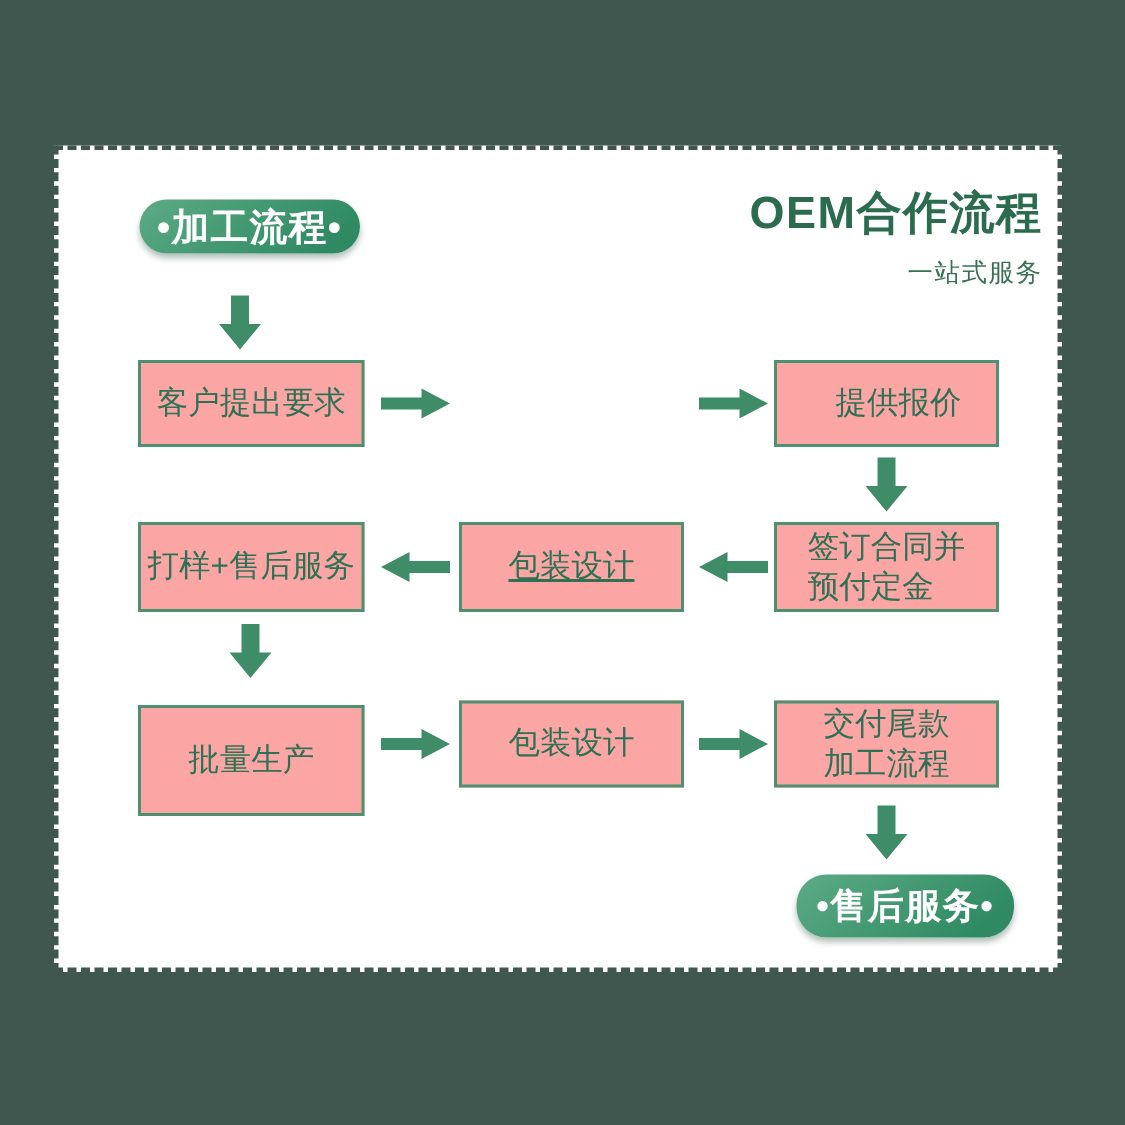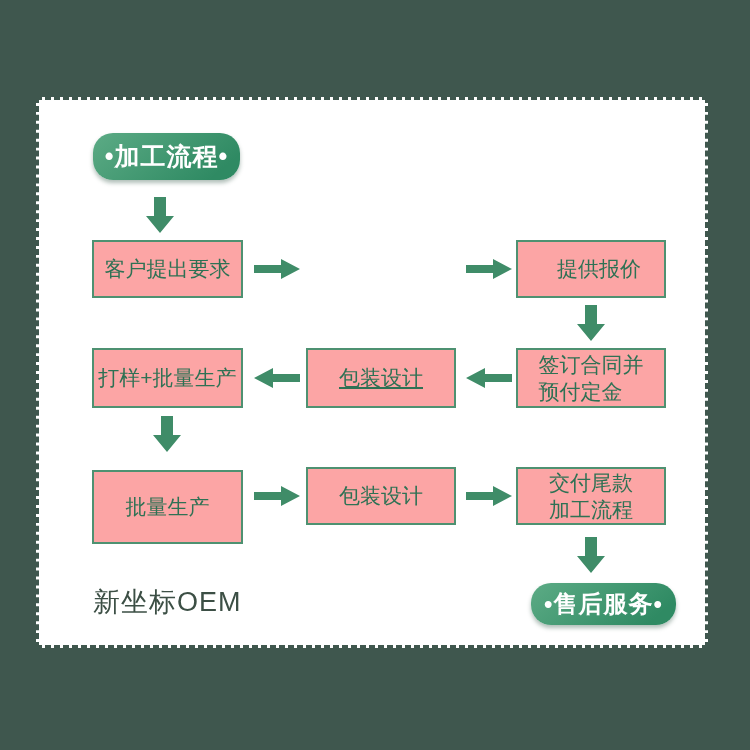--- a/index.html
+++ b/index.html
@@ -35,21 +35,21 @@
     color: #ffffff;
     font-weight: bold;
     border-radius: 20px;
     box-shadow: 0 3px 4px rgba(30, 70, 52, 0.35);
     letter-spacing: 1px;
   }
   .pill-top {
     left: 54px;
     top: 33px;
     width: 147px;
-    height: 47px;
+    height: 36px;
     font-size: 25px;
   }
   .pill-end {
     left: 492px;
     top: 483px;
     width: 145px;
     height: 42px;
     font-size: 24px;
   }
   .title-wrap {
@@ -99,39 +99,43 @@
     letter-spacing: 1px;
   }
 </style>
 </head>
 <body>
 
 <div class="stage">
   <div class="card">
 
     <div class="pill pill-top">•加工流程•</div>
+    <div class="title-wrap">
+      <div class="title">OEM合作流程</div>
+      <div class="subtitle">一站式服务</div>
+    </div>
 
     <svg class="varrow" style="left:107px; top:96px;" width="28" height="38" viewBox="0 0 28 36">
       <path d="M8 0 H20 V19 H28 L14 36 L0 19 H8 Z"></path>
     </svg>
 
     <div class="box" style="left:53px;  top:140px; width:151px; height:58px;">客户提出要求</div>
     <svg class="harrow" style="left:214px; top:159px;" width="48" height="20" viewBox="0 0 46 20">
       <path d="M0 6 H27 V0 L46 10 L27 20 V14 H0 Z"></path>
     </svg>
     <svg class="harrow" style="left:426px; top:159px;" width="48" height="20" viewBox="0 0 46 20">
       <path d="M0 6 H27 V0 L46 10 L27 20 V14 H0 Z"></path>
     </svg>
     <div class="box" style="left:477px; top:140px; width:150px; height:58px;padding-left:16px;">提供报价</div>
 
     <svg class="varrow" style="left:538px; top:204px;" width="28" height="38" viewBox="0 0 28 36">
       <path d="M8 0 H20 V19 H28 L14 36 L0 19 H8 Z"></path>
     </svg>
 
-    <div class="box" style="left:53px;  top:248px; width:151px; height:60px;">打样+批量生产</div>
+    <div class="box" style="left:53px;  top:248px; width:151px; height:60px;">打样+售后服务</div>
     <svg class="harrow" style="left:214px; top:268px;" width="48" height="20" viewBox="0 0 46 20">
       <path d="M46 6 H19 V0 L0 10 L19 20 V14 H46 Z"></path>
     </svg>
     <div class="box" style="left:267px; top:248px; width:150px; height:60px;text-decoration:underline;">包装设计</div>
     <svg class="harrow" style="left:426px; top:268px;" width="48" height="20" viewBox="0 0 46 20">
       <path d="M46 6 H19 V0 L0 10 L19 20 V14 H46 Z"></path>
     </svg>
     <div class="box" style="left:477px; top:248px; width:150px; height:60px;">签订合同并
 预付定金</div>
 
@@ -148,16 +152,15 @@
       <path d="M0 6 H27 V0 L46 10 L27 20 V14 H0 Z"></path>
     </svg>
     <div class="box" style="left:477px; top:367px; width:150px; height:58px;">交付尾款
 加工流程</div>
 
     <svg class="varrow" style="left:538px; top:436px;" width="28" height="38" viewBox="0 0 28 36">
       <path d="M8 0 H20 V19 H28 L14 36 L0 19 H8 Z"></path>
     </svg>
 
     <div class="pill pill-end">•售后服务•</div>
-    <div class="brand">新坐标OEM</div>
 
   </div>
 </div>
 
 </body></html>

